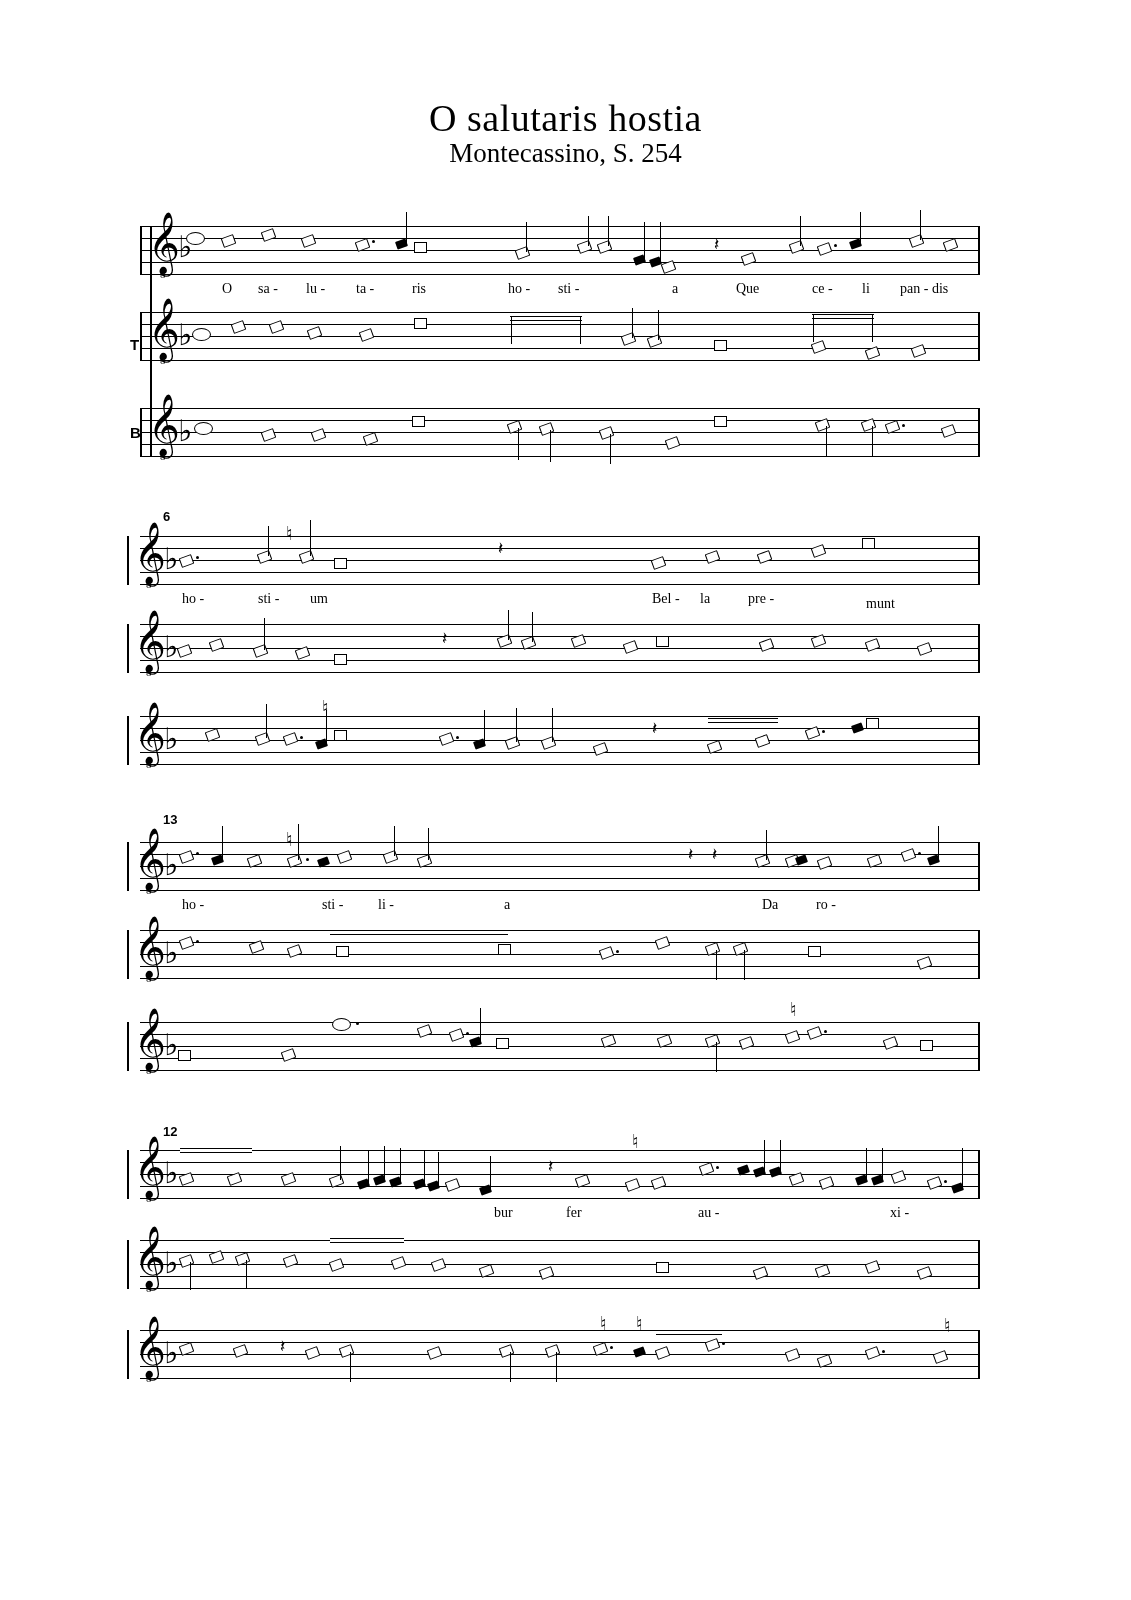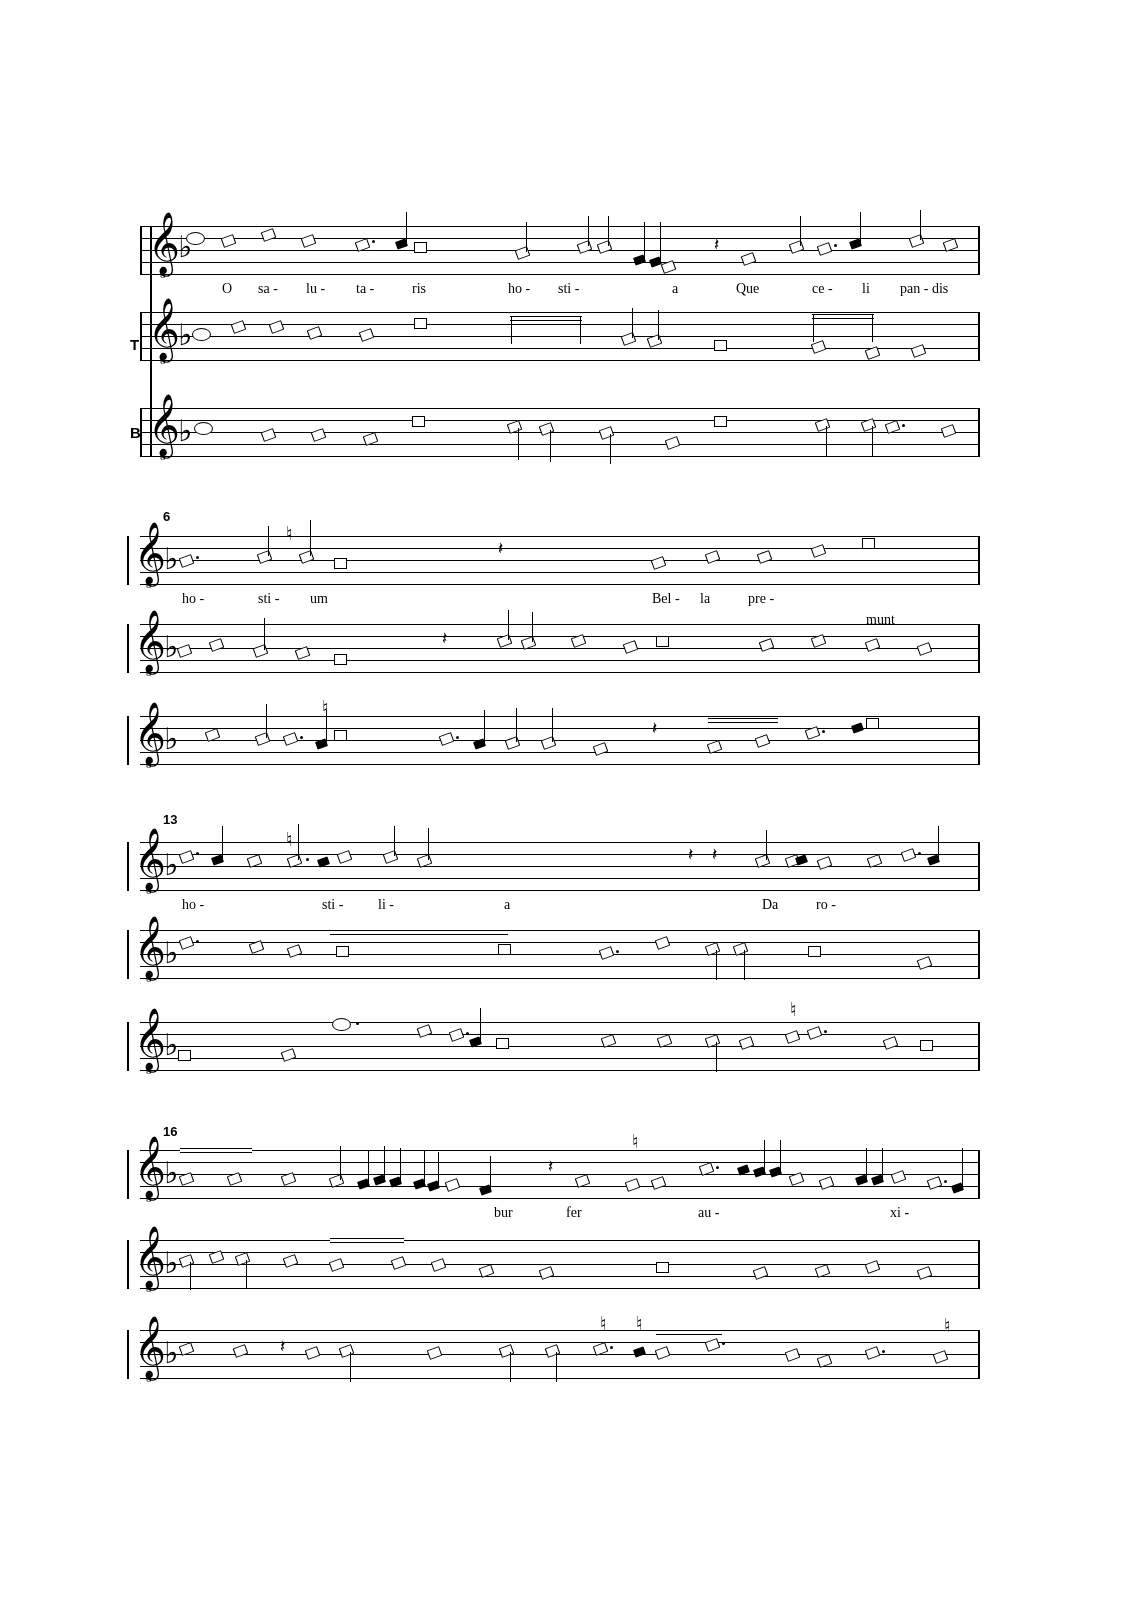--- a/index.html
+++ b/index.html
@@ -173,20 +173,22 @@
     position: absolute;
     width: 1.6px;
     background: #000;
   }
 </style>
 </head>
 <body>
 
 <div class="page">
 
+  <div class="title">O salutaris hostia</div>
+  <div class="subtitle">Montecassino, S. 254</div>
 
   <div class="system" style="top:0;">
 
     <div class="brace-line" style="left:150px; top:226px; width:2px; height:230px;"></div>
 
     <div class="staff" style="top:226px;">
       <div class="line"></div>
       <div class="line"></div>
       <div class="line"></div>
       <div class="line"></div>
@@ -455,21 +457,21 @@
     <div class="note" style="left:862px; top:538px;">
         <div class="nh-square"></div>
       </div>
 
     <div class="lyric" style="left:182px; top:591px;">ho -</div>
     <div class="lyric" style="left:258px; top:591px;">sti -</div>
     <div class="lyric" style="left:310px; top:591px;">um</div>
     <div class="lyric" style="left:652px; top:591px;">Bel -</div>
     <div class="lyric" style="left:700px; top:591px;">la</div>
     <div class="lyric" style="left:748px; top:591px;">pre -</div>
-    <div class="lyric" style="left:866px; top:612px;">munt</div>
+    <div class="lyric" style="left:866px; top:596px;">munt</div>
 
     <div class="staff" style="top:624px;">
       <div class="line"></div>
       <div class="line"></div>
       <div class="line"></div>
       <div class="line"></div>
       <div class="line"></div>
     </div>
     <div class="barline-left" style="left:127px; top:624px; height:49px;"></div>
     <div class="barline-right" style="left:978px; top:624px; height:49px;"></div>
@@ -789,21 +791,21 @@
     <div class="dot" style="left:824px; top:1030px;"></div>
     <div class="note" style="left:884px; top:1038px;">
         <div class="nh-void"></div>
       </div>
     <div class="note" style="left:920px; top:1040px;">
         <div class="nh-square"></div>
       </div>
   </div>
 
   <div class="system" style="top:0;">
-    <div class="measure-number" style="left:163px; top:1124px;">16</div>
+    <div class="measure-number" style="left:163px; top:1124px;">12</div>
 
     <div class="staff" style="top:1150px;">
       <div class="line"></div>
       <div class="line"></div>
       <div class="line"></div>
       <div class="line"></div>
       <div class="line"></div>
     </div>
     <div class="barline-left" style="left:127px; top:1150px; height:49px;"></div>
     <div class="barline-right" style="left:978px; top:1150px; height:49px;"></div>

